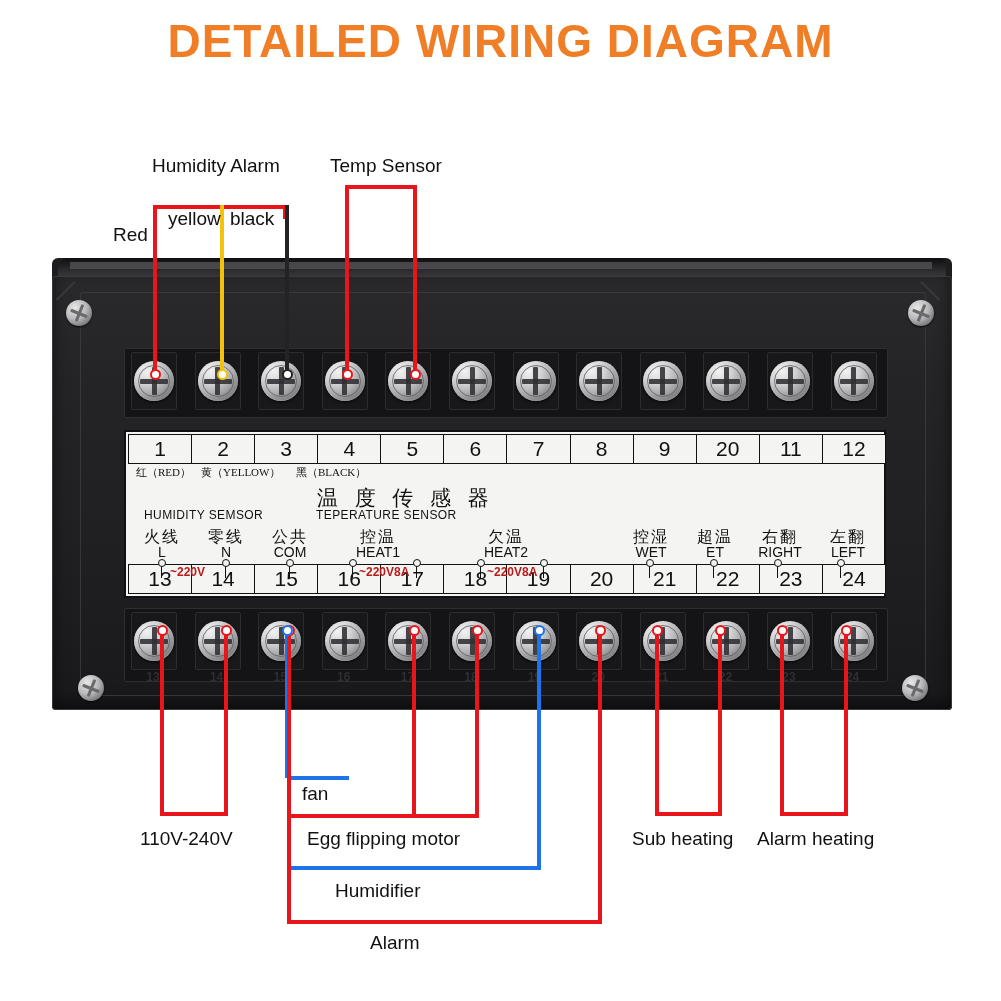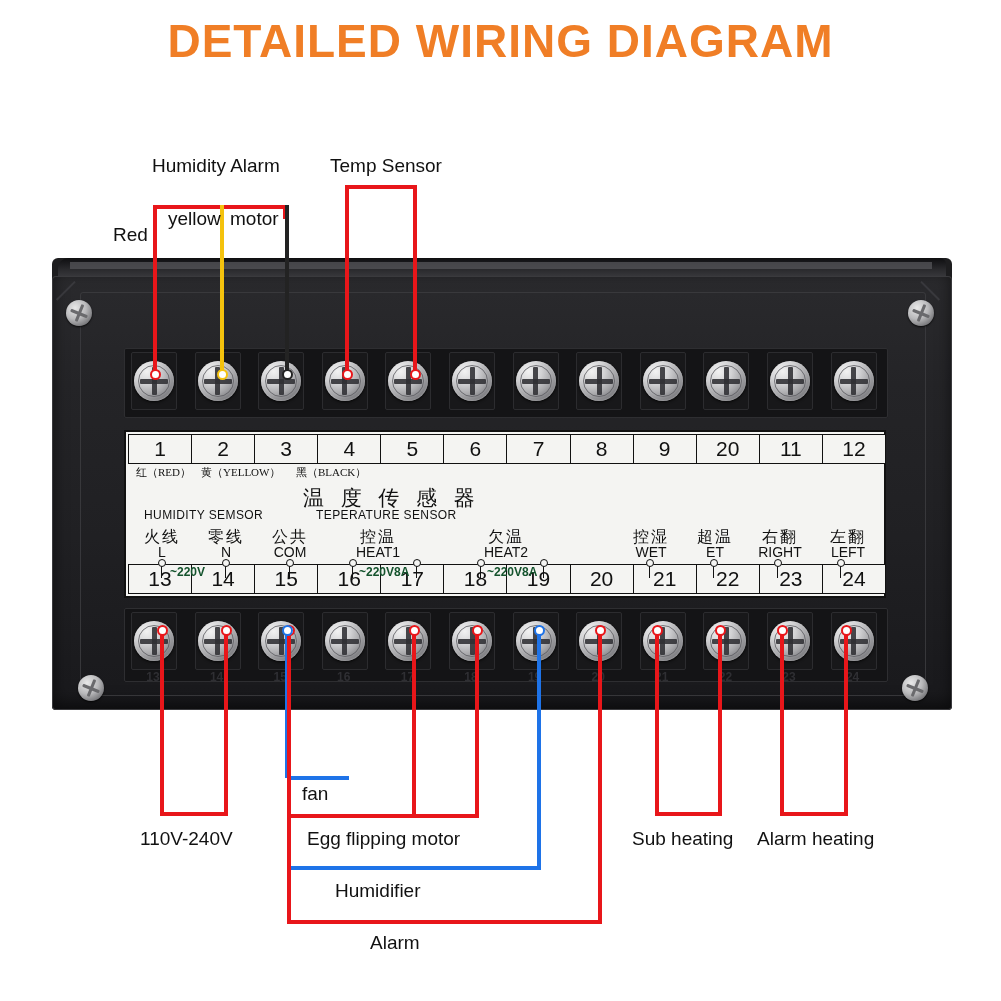--- a/index.html
+++ b/index.html
@@ -77,21 +77,21 @@
       white-space:nowrap;font-family:"Liberation Sans","DejaVu Sans",sans-serif;}
 
   .fn{position:absolute;text-align:center;white-space:nowrap;}
   .fn .cn{font-size:16px;letter-spacing:2px;color:#111;
       font-family:"DejaVu Sans","Liberation Sans",sans-serif;line-height:17px;}
   .fn .en{font-size:14px;color:#111;line-height:15px;
       font-family:"Liberation Sans","DejaVu Sans",sans-serif;}
   .lead{position:absolute;width:1px;background:#111;}
   .lead-dot{position:absolute;width:6px;height:6px;border:1px solid #111;border-radius:50%;
       background:#f4f4f2;}
-  .volt{position:absolute;font-size:12px;font-weight:700;color:#14532d;white-space:nowrap;
+  .volt{position:absolute;font-size:12px;font-weight:700;color:#b91c1c;white-space:nowrap;
       font-family:"Liberation Sans","DejaVu Sans",sans-serif;}
 
   .watermark{position:absolute;font-size:30px;color:#b9bcc2;white-space:nowrap;
       font-family:"Liberation Sans","DejaVu Sans",sans-serif;opacity:.85;}
 
   
   .w{position:absolute;}
   .w.red{background:#E8161A;}
   .w.yellow{background:#F4C20D;}
   .w.black{background:#232323;}
@@ -345,21 +345,21 @@
           <div class="numcell">22</div>
           <div class="numcell">23</div>
           <div class="numcell">24</div>
         </div>
 
       <div class="wirecolor" style="left:10px;">红（RED）</div>
       <div class="wirecolor" style="left:75px;">黄（YELLOW）</div>
       <div class="wirecolor" style="left:170px;text-align:center;">黑（BLACK）</div>
 
       <div class="sensor-en" style="left:18px;top:76px;">HUMIDITY SEMSOR</div>
-      <div class="sensor-cn" style="left:177px;top:52px;">温 度 传 感 器</div>
+      <div class="sensor-cn" style="left:191px;top:52px;">温 度 传 感 器</div>
       <div class="sensor-en" style="left:190px;top:76px;">TEPERATURE SENSOR</div>
 
 
       <div class="fn" style="left:6px;top:96px;width:60px;">
         <div class="cn">火线</div>
         <div class="en">L</div>
       </div>
       <div class="fn" style="left:70px;top:96px;width:60px;">
         <div class="cn">零线</div>
         <div class="en">N</div>
@@ -436,21 +436,21 @@
   <div class="w red" style="left:345px;top:185px;width:4px;height:190px;"></div>
   <div class="w red" style="left:345px;top:185px;width:72px;height:4px;"></div>
   <div class="w red" style="left:413px;top:185px;width:4px;height:190px;"></div>
   <div class="dot" style="left:342px;top:369px;"></div>
   <div class="dot" style="left:410px;top:369px;"></div>
 
   <div class="anno" style="left:152px;top:155px;">Humidity Alarm</div>
   <div class="anno" style="left:330px;top:155px;">Temp Sensor</div>
   <div class="anno" style="left:113px;top:208px;margin-top:16px;">Red</div>
   <div class="anno" style="left:168px;top:208px;">yellow</div>
-  <div class="anno" style="left:230px;top:208px;">motor</div>
+  <div class="anno" style="left:230px;top:208px;">black</div>
 
   <div class="w red" style="left:160px;top:630px;width:4px;height:186px;"></div>
   <div class="w red" style="left:224px;top:630px;width:4px;height:186px;"></div>
   <div class="w red" style="left:160px;top:812px;width:68px;height:4px;"></div>
   <div class="dot" style="left:157px;top:625px;"></div>
   <div class="dot" style="left:221px;top:625px;"></div>
 
   <div class="w blue" style="left:285px;top:630px;width:4px;height:148px;"></div>
   <div class="w blue" style="left:287px;top:776px;width:62px;height:4px;"></div>
 

